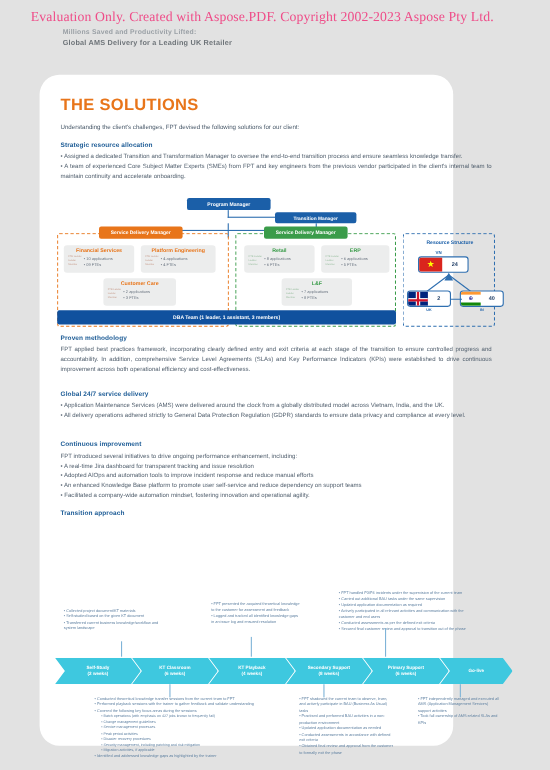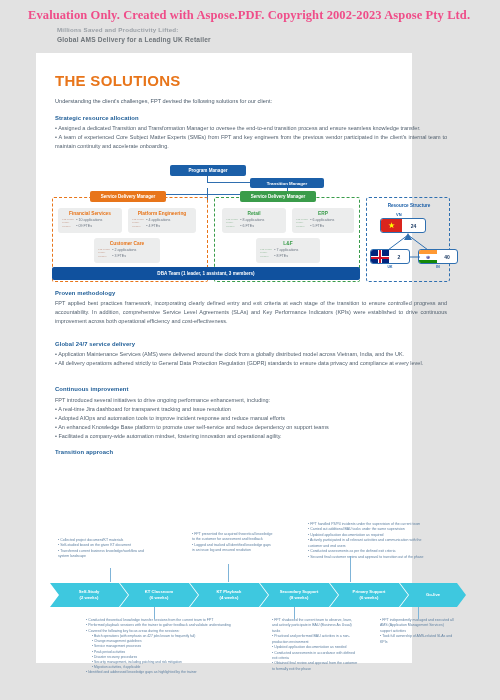--- a/index.html
+++ b/index.html
@@ -7,34 +7,33 @@
     width: 500px; height: 700px;
     background: #e2e2e2;
     font-family: "Liberation Sans", sans-serif;
     overflow: hidden;
   }
   .watermark {
     position: absolute; top: 8px; left: 28px;
     font-family: "Liberation Serif", serif;
     font-size: 12.5px; color: #ef4d89; white-space: nowrap;
     letter-spacing: .1px;
-    font-weight: bold;
   }
   .sub1 {
     position: absolute; top: 26px; left: 57px;
     font-size: 6.2px; color: #9aa0a6; font-weight: bold; letter-spacing:.2px;
   }
   .sub2 {
     position: absolute; top: 36px; left: 57px;
     font-size: 6.6px; color: #6e7479; font-weight: bold; letter-spacing:.2px;
   }
   .card {
-    position: absolute; left: 36px; top: 53px;
+    position: absolute; left: 36px; top: 68px;
     width: 376px; height: 610px;
-    background: #ffffff; border-radius: 0;
+    background: #ffffff; border-radius: 18px;
   }
   h1.title {
     position:absolute; left:19px; top:19px;
     font-size: 15px; font-weight: bold; color: #e8751a; letter-spacing: .3px;
   }
   .intro {
     position:absolute; left:19px; top:44px; width: 392px;
     font-size: 5.6px; color: #4a5a6a; line-height: 1.5;
   }
   .h2 {

